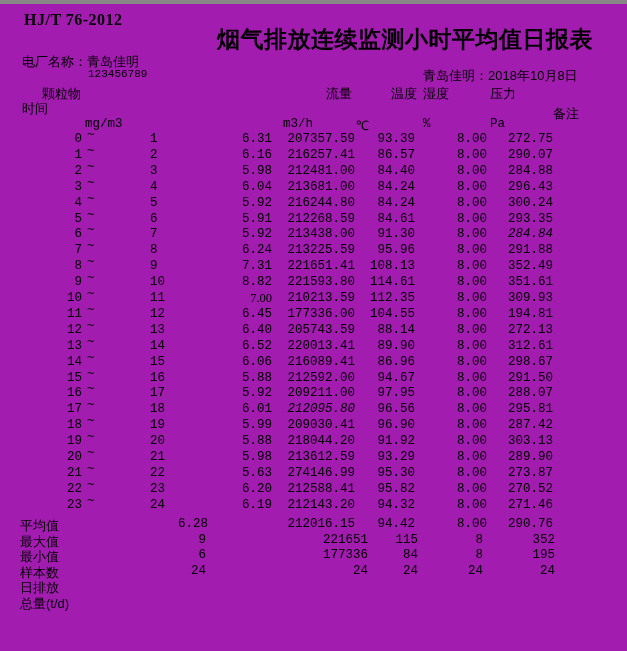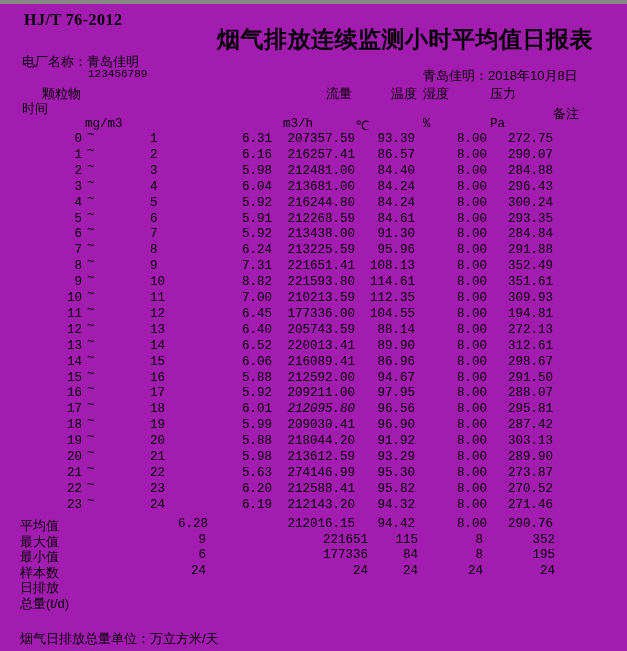--- a/index.html
+++ b/index.html
@@ -124,21 +124,21 @@
         <span style="right: 74px;">293.35</span>
       </div>
       <div class="row" style="top: 223.4px;">
         <span style="right: 545px;">6</span>
         <span class="tilde" style="left: 87px;">~</span>
         <span style="left: 150px;">7</span>
         <span style="right: 355px;">5.92</span>
         <span style="right: 272px;">213438.00</span>
         <span style="right: 212px;">91.30</span>
         <span style="right: 140px;">8.00</span>
-        <span style="right: 74px;">284.84</span>
+        <span style="right: 74px; font-style: italic;">284.84</span>
       </div>
       <div class="row" style="top: 239.3px;">
         <span style="right: 545px;">7</span>
         <span class="tilde" style="left: 87px;">~</span>
         <span style="left: 150px;">8</span>
         <span style="right: 355px;">6.24</span>
         <span style="right: 272px;">213225.59</span>
         <span style="right: 212px;">95.96</span>
         <span style="right: 140px;">8.00</span>
         <span style="right: 74px;">291.88</span>
@@ -160,21 +160,21 @@
         <span style="right: 355px;">8.82</span>
         <span style="right: 272px;">221593.80</span>
         <span style="right: 212px;">114.61</span>
         <span style="right: 140px;">8.00</span>
         <span style="right: 74px;">351.61</span>
       </div>
       <div class="row" style="top: 287px;">
         <span style="right: 545px;">10</span>
         <span class="tilde" style="left: 87px;">~</span>
         <span style="left: 150px;">11</span>
-        <span style="right: 355px;">7.00</span>
+        <span style="right: 355px; font-family: Liberation Serif, serif;">7.00</span>
         <span style="right: 272px;">210213.59</span>
         <span style="right: 212px;">112.35</span>
         <span style="right: 140px;">8.00</span>
         <span style="right: 74px;">309.93</span>
       </div>
       <div class="row" style="top: 302.9px;">
         <span style="right: 545px;">11</span>
         <span class="tilde" style="left: 87px;">~</span>
         <span style="left: 150px;">12</span>
         <span style="right: 355px;">6.45</span>
@@ -336,14 +336,13 @@
         <span style="right: 72px;">24</span>
       </div>
       <div class="row" style="top: 590.5px;">
         <span class="slabel">总量(t/d)</span>
       </div>
       <div class="row" style="top: 575px;">
         <span class="slabel">日排放</span>
       </div>
     </div>
 
-  <div class="abs cn footer-note">烟气日排放总量单位：万立方米/天</div>
 </div>
 
 </body></html>

